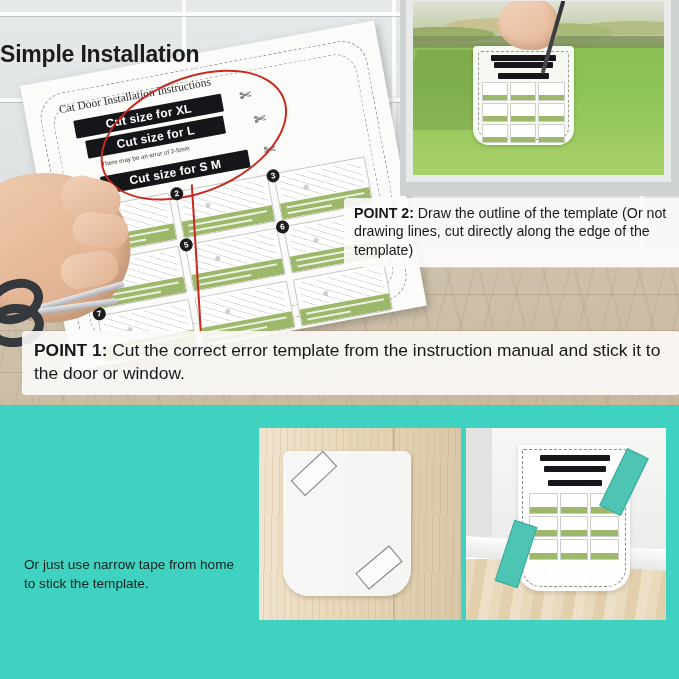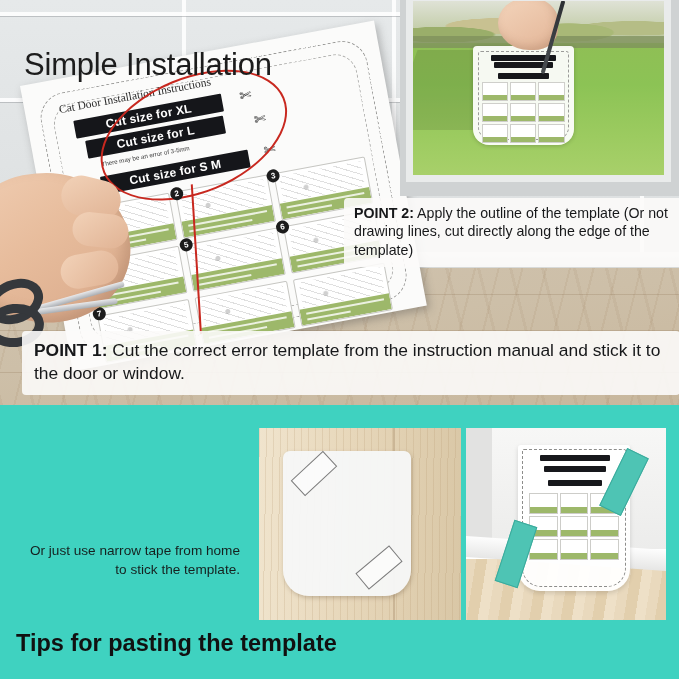--- a/index.html
+++ b/index.html
@@ -94,27 +94,27 @@
   .penhand{position:absolute;left:34%;top:-2%;width:60px;height:52px;border-radius:48% 44% 40% 52%;
         background:linear-gradient(150deg,#f3d4bb,#e3b597);box-shadow:inset -3px -4px 8px rgba(150,105,80,.3);}
   .pen{position:absolute;left:55%;top:-1%;width:4px;height:76px;background:linear-gradient(180deg,#2c2f33,#4a4e52);
         transform:rotate(16deg);border-radius:2px;}
 
   
   .callout{position:absolute;background:rgba(252,251,249,.90);color:#17181a;border-radius:4px;}
   #point2{left:344px;top:198px;width:327px;padding:6px 8px 8px 10px;font-size:14.2px;line-height:1.30;}
   #point1{left:22px;top:331px;width:636px;padding:8px 10px 9px 12px;font-size:17.4px;line-height:1.34;}
   .callout b{font-weight:bold;text-align:center;}
-  .title{position:absolute;left:24px;top:26px;font-size:31px;font-weight:normal;color:#1c1c1c;letter-spacing:-.2px;}
+  .title{position:absolute;left:0;top:26px;font-size:23px;font-weight:bold;color:#1c1c1c;letter-spacing:-.2px;}
 
   
   .bottom{position:absolute;left:0;top:405px;width:679px;height:274px;background:#3fd2c0;}
   .b-text{position:absolute;left:24px;width:216px;color:#16211f;font-size:13.6px;line-height:1.40;}
   #btext1{top:69px;}
-  #btext2{top:136px;text-align:right;}
+  #btext2{top:150px;}
   .tips{position:absolute;left:16px;top:225px;font-size:23.5px;font-weight:bold;color:#111;}
 
   
   .photoC{position:absolute;left:259px;top:23px;width:202px;height:192px;overflow:hidden;
       background:repeating-linear-gradient(90deg,#eadcc3 0 2px,#e3d2b4 2px 5px,#efe3cd 5px 9px);}
   .doorpanel{position:absolute;left:0;top:0;right:0;bottom:0;
       background:
         repeating-linear-gradient(91deg, rgba(180,150,110,.22) 0 1px, rgba(0,0,0,0) 1px 7px),
         linear-gradient(92deg,#f0e4cd 0%,#e7d7ba 45%,#d9c7a6 100%);}
   .doorseam{position:absolute;top:0;bottom:0;width:2px;background:rgba(160,132,98,.35);}
@@ -298,21 +298,21 @@
 
           <div class="penhand"></div>
           <div class="pen"></div>
         </div>
       </div>
     </div>
 
     <h1 class="title">Simple Installation</h1>
 
     <div class="callout" id="point2">
-      <b>POINT 2:</b><span> Apply the outline of the template (Or not drawing lines, cut directly along the edge of the template)</span>
+      <b>POINT 2:</b><span> Draw the outline of the template (Or not drawing lines, cut directly along the edge of the template)</span>
     </div>
 
     <div class="callout" id="point1">
       <b>POINT 1:</b><span> Cut the correct error template from the instruction manual and stick it to the door or window.</span>
     </div>
   </div>
 
   <div class="bottom">
 
     <div class="b-text" id="btext2">Or just use narrow tape from home to stick the template.</div>
@@ -346,16 +346,15 @@
             <div></div>
             <div></div>
             <div></div>
             <div></div>
         </div>
       </div>
       <div class="tapeD" style="left:146px;top:22px;transform:rotate(26deg);"></div>
       <div class="tapeD" style="left:38px;top:94px;transform:rotate(18deg);"></div>
     </div>
 
-    <div class="tips">Tips for pasting the template</div>
   </div>
 
 </div>
 
 </body></html>

